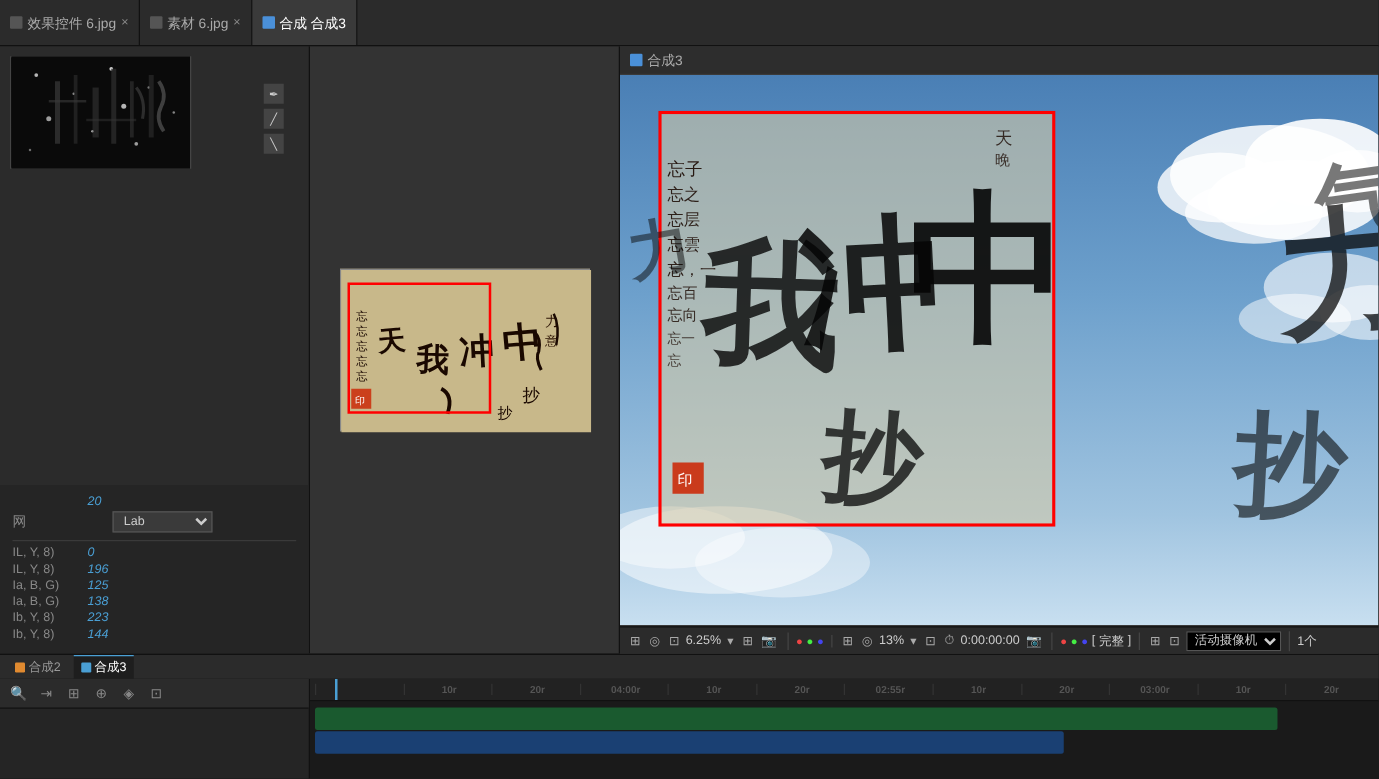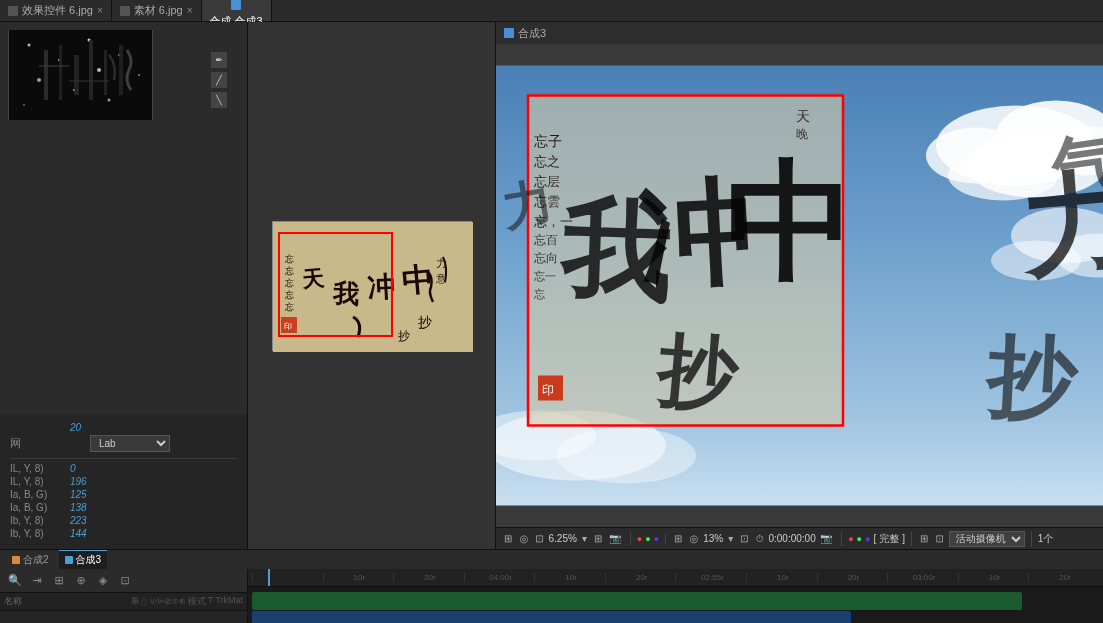--- a/index.html
+++ b/index.html
@@ -12,40 +12,39 @@
       color: #ccc;
       overflow: hidden;
       display: flex;
       flex-direction: column;
     }
 
     
     .top-tabs {
       display: flex;
       background: #2b2b2b;
-      height: 22px;
+      height: 37px;
       align-items: center;
       border-bottom: 1px solid #111;
       flex-shrink: 0;
     }
     .tab-item {
       display: flex;
       align-items: center;
       padding: 0 8px;
       height: 100%;
       font-size: 11px;
       color: #aaa;
       border-right: 1px solid #111;
       cursor: pointer;
       gap: 4px;
     }
     .tab-item.active {
       background: #3a3a3a;
       color: #fff;
-      flex-direction: column;
     }
     .tab-close {
       color: #888;
       font-size: 10px;
       cursor: pointer;
     }
     .tab-icon {
       width: 10px;
       height: 10px;
       background: #555;
@@ -251,31 +250,31 @@
       display: flex;
       align-items: center;
     }
 
     .toolbar-value {
       color: #ccc;
       font-size: 10px;
     }
 
     .toolbar-dropdown {
-      background: #404040;
+      background: #000000;
       border: 1px solid #555;
       color: #ccc;
       font-size: 10px;
       padding: 0 2px;
       height: 16px;
     }
 
     
     .timeline-area {
-      height: 74px;
+      height: 100px;
       background: #1e1e1e;
       display: flex;
       flex-direction: column;
       flex-shrink: 0;
     }
 
     .timeline-tabs {
       height: 20px;
       background: #2b2b2b;
       display: flex;
@@ -376,20 +375,21 @@
       border-bottom: 1px solid #111;
       position: relative;
     }
 
     .ruler-marks {
       display: flex;
       gap: 0;
       font-size: 8px;
       color: #555;
       width: 100%;
+      font-weight: bold;
     }
 
     .ruler-mark {
       flex: 1;
       text-align: center;
       border-left: 1px solid #333;
       padding-left: 2px;
       font-size: 8px;
     }
 
@@ -711,29 +711,20 @@
 
   <div class="timeline-main">
     <div class="tl-left">
       <div class="tl-toolbar">
         <button class="tl-tool-btn">🔍</button>
         <button class="tl-tool-btn">⇥</button>
         <button class="tl-tool-btn">⊞</button>
         <button class="tl-tool-btn">⊕</button>
         <button class="tl-tool-btn">◈</button>
         <button class="tl-tool-btn">⊡</button>
-      </div>
-      <div class="tl-col-headers">
-        <span class="tl-col-name">名称</span>
-        <div class="tl-col-others">
-          <span>单△∨∕∞⊘⊙⊕</span>
-          <span>模式</span>
-          <span>T</span>
-          <span>TrkMat</span>
-        </div>
       </div>
     </div>
 
     <div class="tl-right">
       <div class="tl-ruler">
         <div class="ruler-marks">
           <div class="ruler-mark"></div>
           <div class="ruler-mark">10r</div>
           <div class="ruler-mark">20r</div>
           <div class="ruler-mark">04:00r</div>

